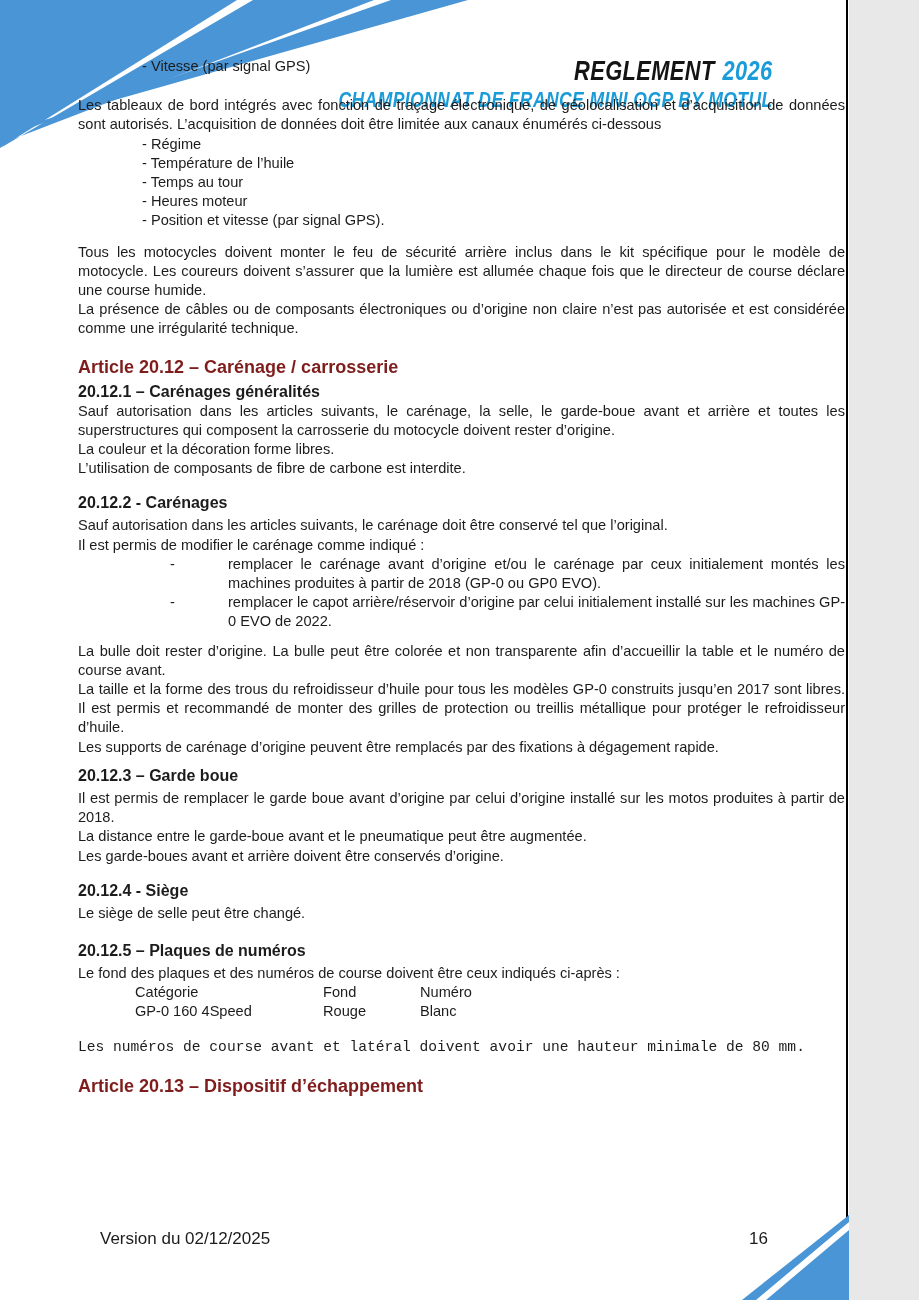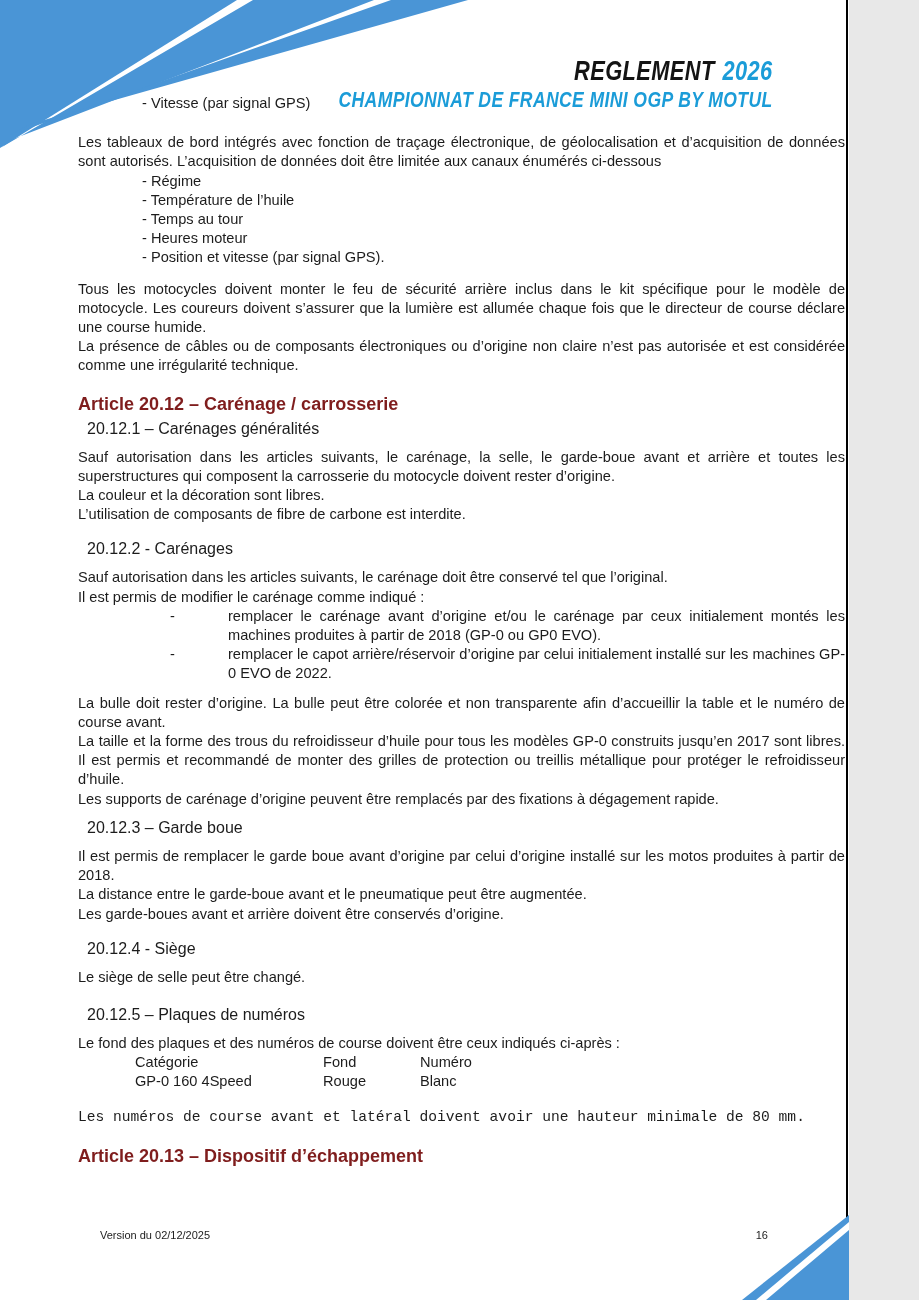--- a/index.html
+++ b/index.html
@@ -20,29 +20,29 @@
   .header-titles{position:absolute;top:56px;right:76px;text-align:right;font-weight:bold;font-style:italic;line-height:1.05;}
   .title-line1{font-size:28px;color:#141414;transform:scaleX(0.78);transform-origin:100% 50%;white-space:nowrap;letter-spacing:0.5px;}
   .title-year{color:#1b9cd8;margin-left:10px;}
   .title-line2{font-size:22.5px;color:#1b9cd8;transform:scaleX(0.78);transform-origin:100% 50%;white-space:nowrap;margin-top:3px;letter-spacing:0.5px;}
   
   .content{position:absolute;left:78px;top:0;width:767px;font-size:14.6px;line-height:19.2px;}
   .para{text-align:justify;margin:0;}
   .line{margin:0;}
   .ind{padding-left:64px;}
   .h-article{color:#7f1d1d;font-size:18px;font-weight:bold;line-height:24px;margin:0;}
-  .h-sub{font-size:16px;font-weight:normal;line-height:21px;margin:9px;}
+  .h-sub{font-size:16px;font-weight:bold;line-height:21px;margin:0;}
   .mt-blank{margin-top:20px;}
   .bullet{display:flex;padding-left:92px;}
   .bullet .dash{width:58px;flex:none;}
   .bullet .btxt{flex:1;text-align:justify;}
   .plaques-table{margin-left:57px;display:grid;grid-template-columns:188px 97px auto;}
   .plaques-table > div{line-height:19.2px;}
   
-  .footer{position:absolute;left:100px;right:81px;top:1229px;display:flex;justify-content:space-between;font-size:11px;}
+  .footer{position:absolute;left:100px;right:81px;top:1229px;display:flex;justify-content:space-between;font-size:17px;}
 </style>
 </head>
 <body>
 
 <div class="page">
 
   <div class="border-right"></div>
 
   <svg class="swoosh" width="919" height="160" viewBox="0 0 919 160">
     <polygon points="0,0 237,0 0,148" fill="#4A95D6"></polygon>
@@ -55,39 +55,39 @@
     <polygon points="120,14 120,22 37,92 27,92" fill="#ffffff"></polygon>
   </svg>
 
   <div class="header-titles">
     <div class="title-line1">
       <span>REGLEMENT</span><span class="title-year">2026</span>
     </div>
     <div class="title-line2">CHAMPIONNAT DE FRANCE MINI OGP BY MOTUL</div>
   </div>
 
-  <div class="content" style="padding-top:94px;">
+  <div class="content" style="padding-top:57px;">
 
     <p class="line ind">- Vitesse (par signal GPS)</p>
 
     <p class="para mt-blank">Les tableaux de bord intégrés avec fonction de traçage électronique, de géolocalisation et d’acquisition de données sont autorisés. L’acquisition de données doit être limitée aux canaux énumérés ci-dessous</p>
     <p class="line ind">- Régime</p>
     <p class="line ind">- Température de l’huile</p>
     <p class="line ind">- Temps au tour</p>
     <p class="line ind">- Heures moteur</p>
     <p class="line ind">- Position et vitesse (par signal GPS).</p>
 
     <p class="para" style="margin-top:12px;">Tous les motocycles doivent monter le feu de sécurité arrière inclus dans le kit spécifique pour le modèle de motocycle. Les coureurs doivent s’assurer que la lumière est allumée chaque fois que le directeur de course déclare une course humide.</p>
     <p class="para">La présence de câbles ou de composants électroniques ou d’origine non claire n’est pas autorisée et est considérée comme une irrégularité technique.</p>
 
     <h2 class="h-article" style="margin-top:16px;">Article 20.12 – Carénage / carrosserie</h2>
 
     <h3 class="h-sub" style="margin-top:2px;">20.12.1 – Carénages généralités</h3>
     <p class="para">Sauf autorisation dans les articles suivants, le carénage, la selle, le garde-boue avant et arrière et toutes les superstructures qui composent la carrosserie du motocycle doivent rester d’origine.</p>
-    <p class="para">La couleur et la décoration sont libres.</p>
+    <p class="para">La couleur et la décoration forme libres.</p>
     <p class="para">L’utilisation de composants de fibre de carbone est interdite.</p>
 
     <h3 class="h-sub" style="margin-top:14px;">20.12.2 - Carénages</h3>
     <p class="para" style="margin-top:3px;">Sauf autorisation dans les articles suivants, le carénage doit être conservé tel que l’original.</p>
     <p class="para">Il est permis de modifier le carénage comme indiqué :</p>
     <div class="bullet">
       <span class="dash">-</span>
       <span class="btxt">remplacer le carénage avant d’origine et/ou le carénage par ceux initialement montés les machines produites à partir de 2018 (GP-0 ou GP0 EVO).</span>
     </div>
     <div class="bullet">

